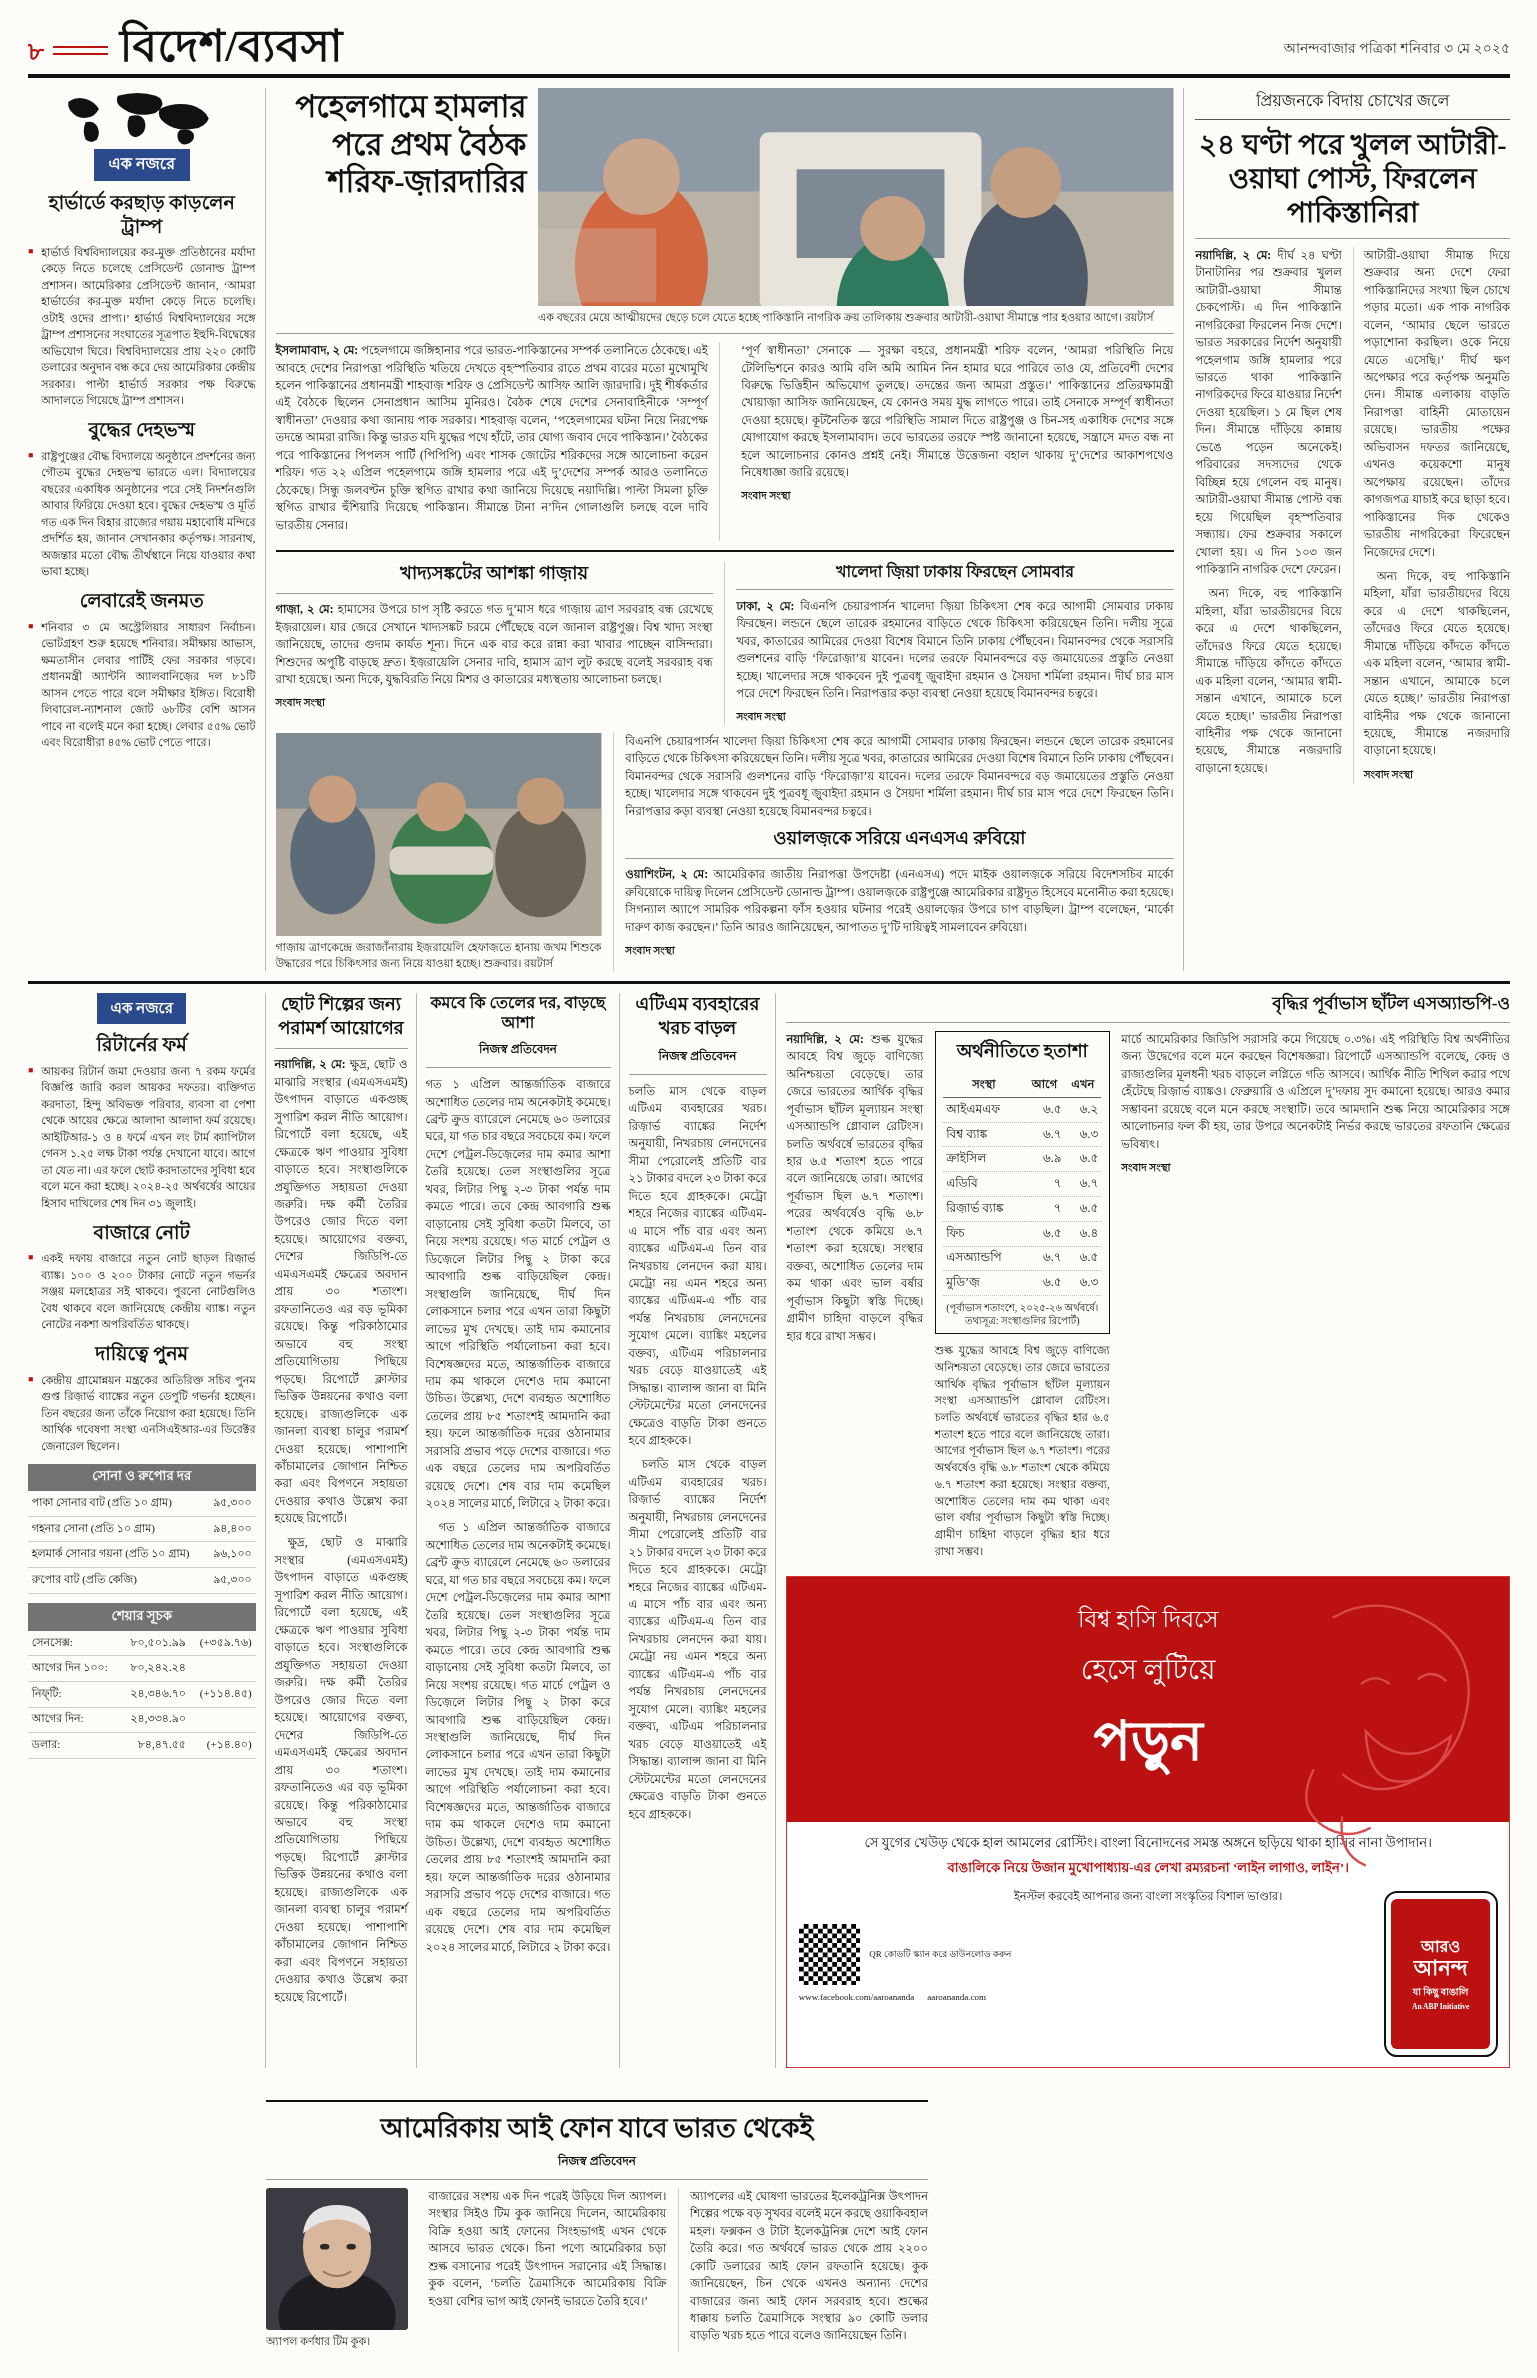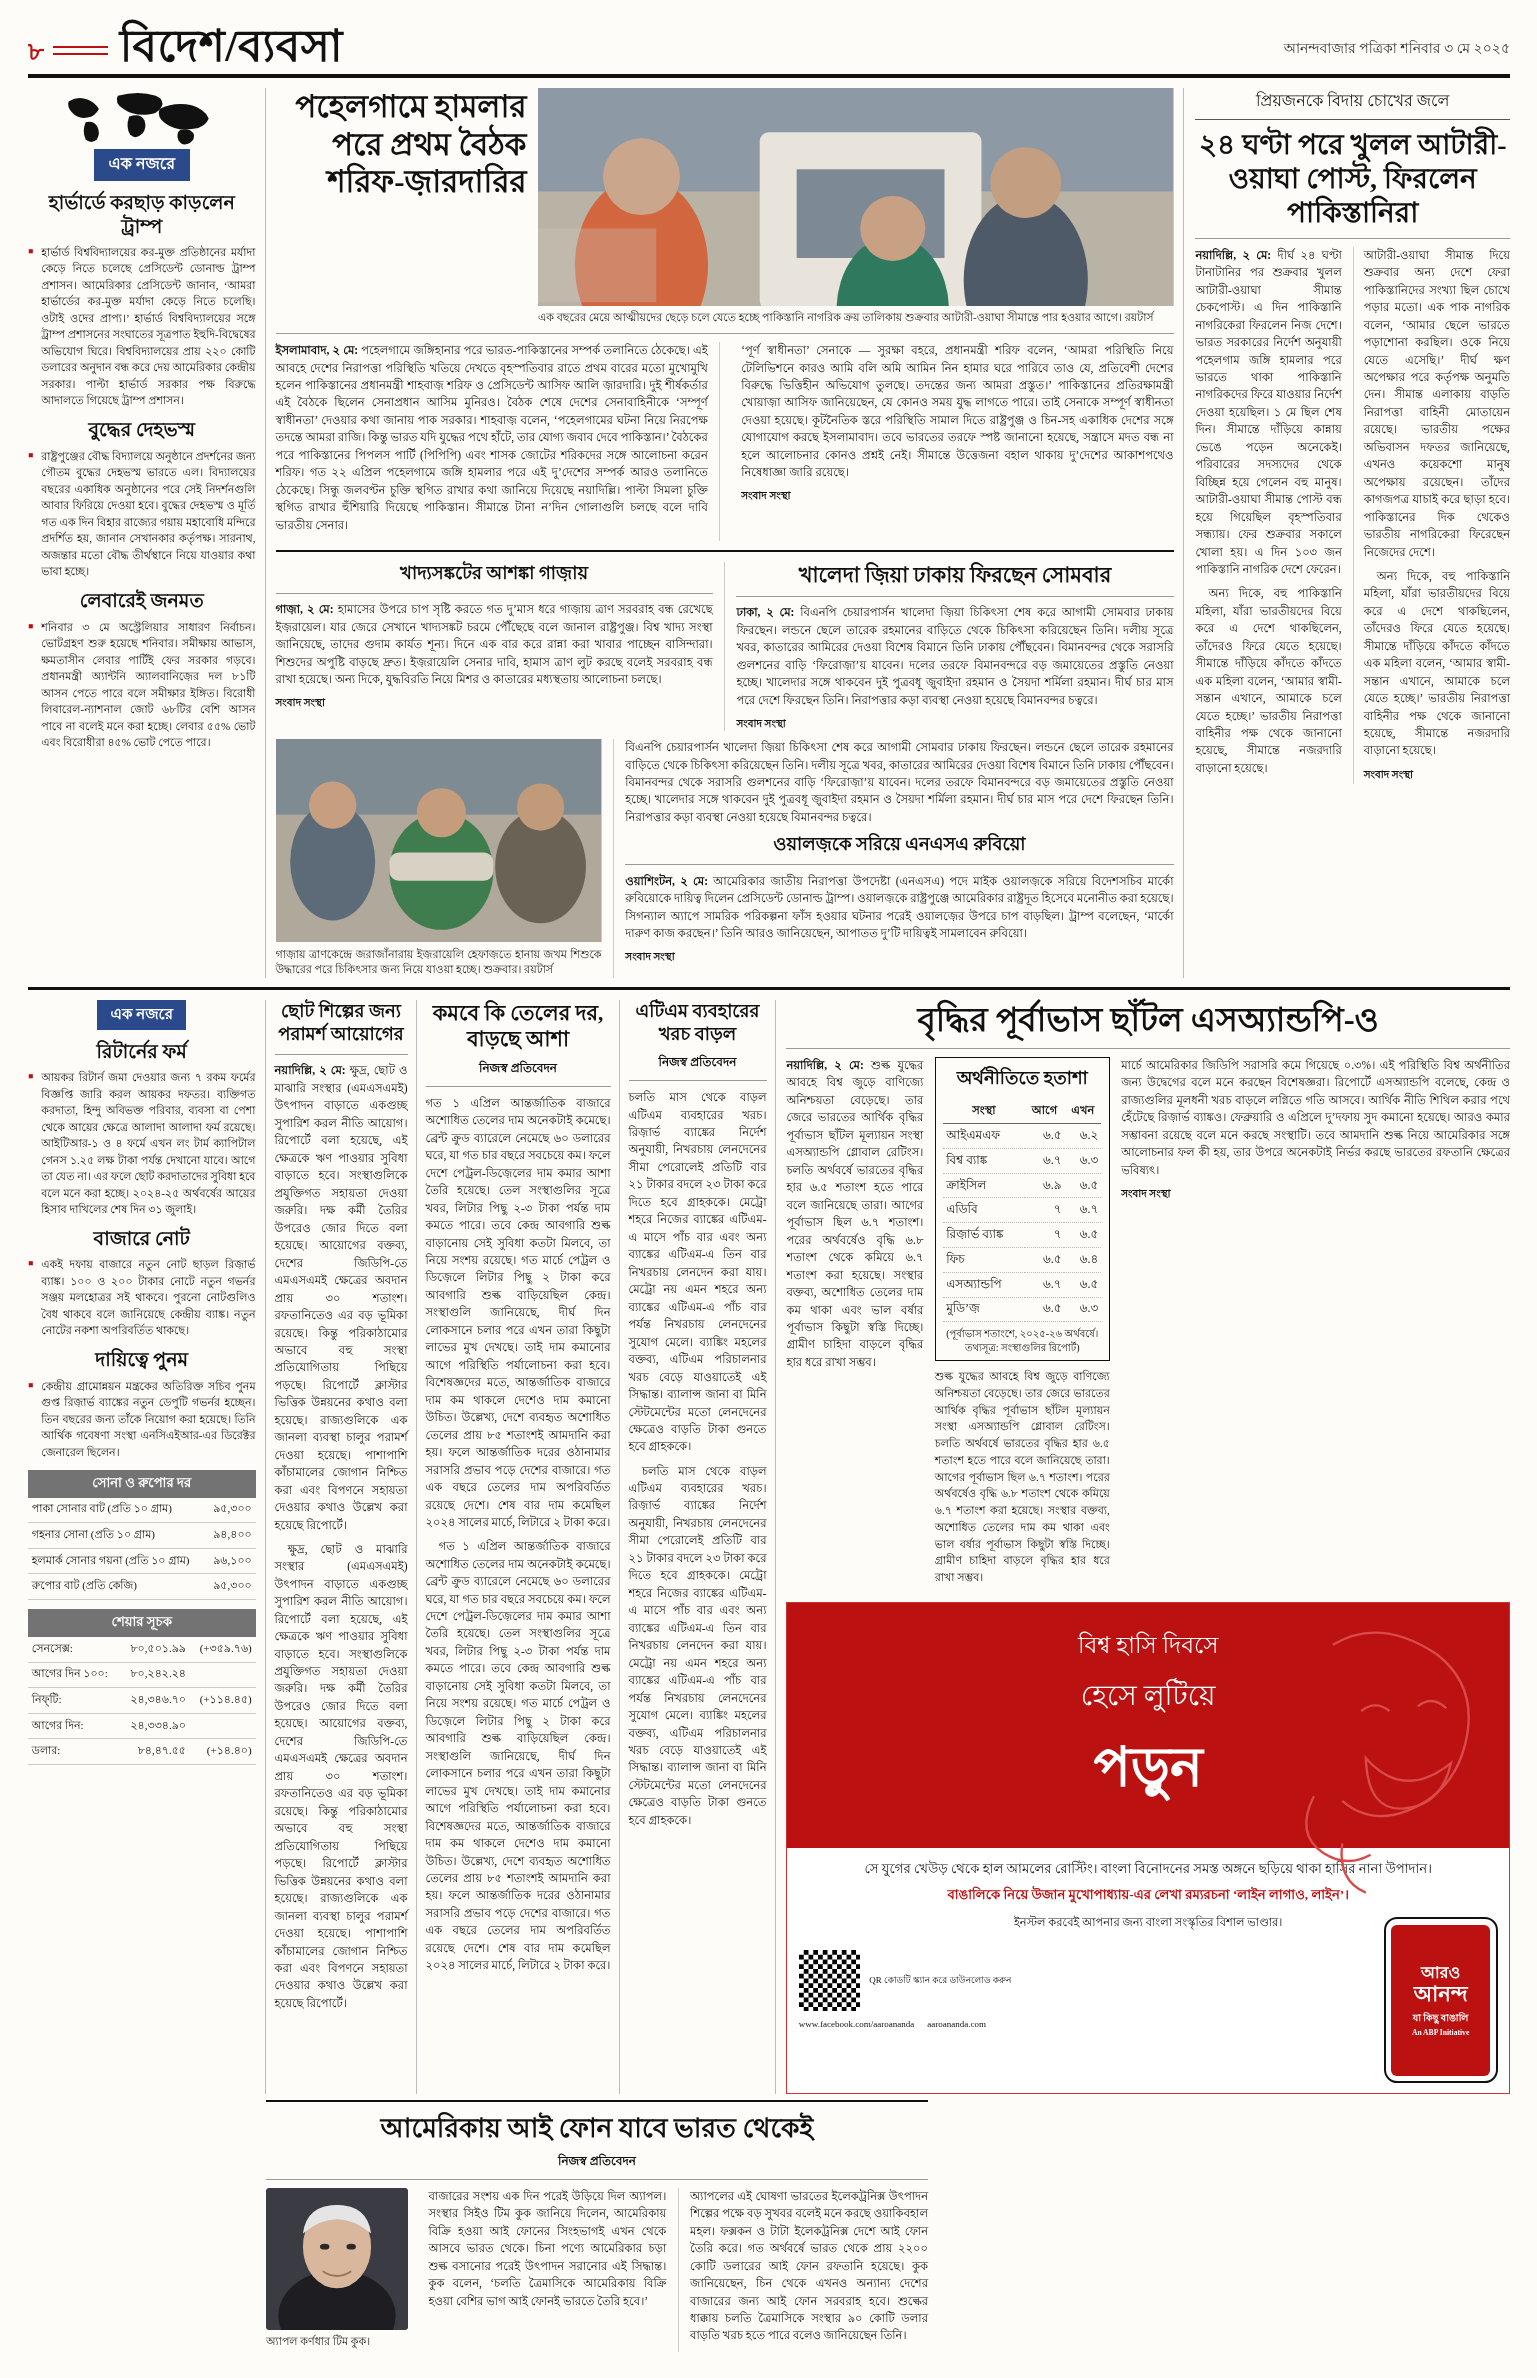--- a/index.html
+++ b/index.html
@@ -16,21 +16,21 @@
 
   
   .masthead { display:flex; align-items:flex-end; border-bottom:4.7px solid #111; padding-bottom:5.7px; }
   .mast-pageno { font-size:24.6px; color:#b11; font-weight:bold; margin-right:9.5px; line-height:1; padding-bottom:3.8px;}
   .mast-rule { width:55px; height:0; border-top:2.8px solid #b11; border-bottom:2.8px solid #b11; margin:0 11.4px 13.2px 0; height:9.5px;}
   .mast-title { font-size:44px; font-weight:bold; letter-spacing:0.5px; line-height:1; }
   .mast-right { margin-left:auto; font-size:14px; color:#333; padding-bottom:7.6px; }
 
   
   .hl-xl { font-size:31px; font-weight:bold; line-height:1.22; text-align:right; }
-  .hl-m  { font-size:21px; font-weight:bold; line-height:1.25; text-align:center; }
+  .hl-m  { font-size:16px; font-weight:bold; line-height:1.25; text-align:center; }
   .hl-s  { font-size:18px; font-weight:bold; line-height:1.3; text-align:center; }
   .byline { text-align:center; font-size:12px; font-weight:bold; margin:6.6px 0 5.7px; }
   .body { font-size:11.5px; line-height:1.52; text-align:justify; hyphens:auto; }
   .body p { margin:0 0 6.6px; text-indent:13.2px; }
   .body p:first-child { text-indent:0; }
   .credit { font-size:10.4px; text-align:left; font-weight:bold; margin-top:3.8px;}
   .caption { font-size:11px; line-height:1.4; text-align:justify; margin-top:4.7px; color:#222; }
   .hr-thick { border-top:2.8px solid #111; margin:9.5px 0; }
   .hr-thin { border-top:0.9px solid #999; margin:7.6px 0; }
 
@@ -365,21 +365,21 @@
       <div class="hl-s">এটিএম ব্যবহারের খরচ বাড়ল</div>
       <div class="byline">নিজস্ব প্রতিবেদন</div>
       <div class="hr-thin"></div>
       <div class="body">
         <p>চলতি মাস থেকে বাড়ল এটিএম ব্যবহারের খরচ। রিজ়ার্ভ ব্যাঙ্কের নির্দেশ অনুযায়ী, নিখরচায় লেনদেনের সীমা পেরোলেই প্রতিটি বার ২১ টাকার বদলে ২৩ টাকা করে দিতে হবে গ্রাহককে। মেট্রো শহরে নিজের ব্যাঙ্কের এটিএম-এ মাসে পাঁচ বার এবং অন্য ব্যাঙ্কের এটিএম-এ তিন বার নিখরচায় লেনদেন করা যায়। মেট্রো নয় এমন শহরে অন্য ব্যাঙ্কের এটিএম-এ পাঁচ বার পর্যন্ত নিখরচায় লেনদেনের সুযোগ মেলে। ব্যাঙ্কিং মহলের বক্তব্য, এটিএম পরিচালনার খরচ বেড়ে যাওয়াতেই এই সিদ্ধান্ত। ব্যালান্স জানা বা মিনি স্টেটমেন্টের মতো লেনদেনের ক্ষেত্রেও বাড়তি টাকা গুনতে হবে গ্রাহককে।</p>
         <p>চলতি মাস থেকে বাড়ল এটিএম ব্যবহারের খরচ। রিজ়ার্ভ ব্যাঙ্কের নির্দেশ অনুযায়ী, নিখরচায় লেনদেনের সীমা পেরোলেই প্রতিটি বার ২১ টাকার বদলে ২৩ টাকা করে দিতে হবে গ্রাহককে। মেট্রো শহরে নিজের ব্যাঙ্কের এটিএম-এ মাসে পাঁচ বার এবং অন্য ব্যাঙ্কের এটিএম-এ তিন বার নিখরচায় লেনদেন করা যায়। মেট্রো নয় এমন শহরে অন্য ব্যাঙ্কের এটিএম-এ পাঁচ বার পর্যন্ত নিখরচায় লেনদেনের সুযোগ মেলে। ব্যাঙ্কিং মহলের বক্তব্য, এটিএম পরিচালনার খরচ বেড়ে যাওয়াতেই এই সিদ্ধান্ত। ব্যালান্স জানা বা মিনি স্টেটমেন্টের মতো লেনদেনের ক্ষেত্রেও বাড়তি টাকা গুনতে হবে গ্রাহককে।</p>
       </div>
     </div>
 
     <div class="b-right">
-      <div class="hl-m" style="font-size:33px;">বৃদ্ধির পূর্বাভাস ছাঁটল এসঅ্যান্ডপি-ও</div>
+      <div class="hl-m" style="font-size:17px;text-align:right;">বৃদ্ধির পূর্বাভাস ছাঁটল এসঅ্যান্ডপি-ও</div>
       <div class="hr-thin"></div>
 
       <div style="display:flex; gap:11.4px;">
         <div style="width:137px;" class="body">
           <p><b>নয়াদিল্লি, ২ মে:</b> <span>শুল্ক যুদ্ধের আবহে বিশ্ব জুড়ে বাণিজ্যে অনিশ্চয়তা বেড়েছে। তার জেরে ভারতের আর্থিক বৃদ্ধির পূর্বাভাস ছাঁটল মূল্যায়ন সংস্থা এসঅ্যান্ডপি গ্লোবাল রেটিংস। চলতি অর্থবর্ষে ভারতের বৃদ্ধির হার ৬.৫ শতাংশ হতে পারে বলে জানিয়েছে তারা। আগের পূর্বাভাস ছিল ৬.৭ শতাংশ। পরের অর্থবর্ষেও বৃদ্ধি ৬.৮ শতাংশ থেকে কমিয়ে ৬.৭ শতাংশ করা হয়েছে। সংস্থার বক্তব্য, অশোধিত তেলের দাম কম থাকা এবং ভাল বর্ষার পূর্বাভাস কিছুটা স্বস্তি দিচ্ছে। গ্রামীণ চাহিদা বাড়লে বৃদ্ধির হার ধরে রাখা সম্ভব।</span></p>
         </div>
         <div style="width:175px;">
           <div class="econ">
             <h4>অর্থনীতিতে হতাশা</h4>
             <table>

